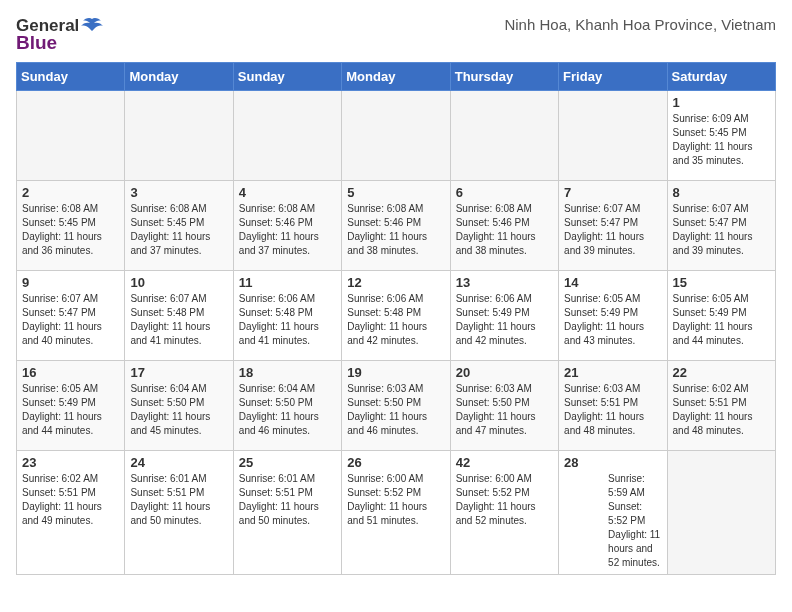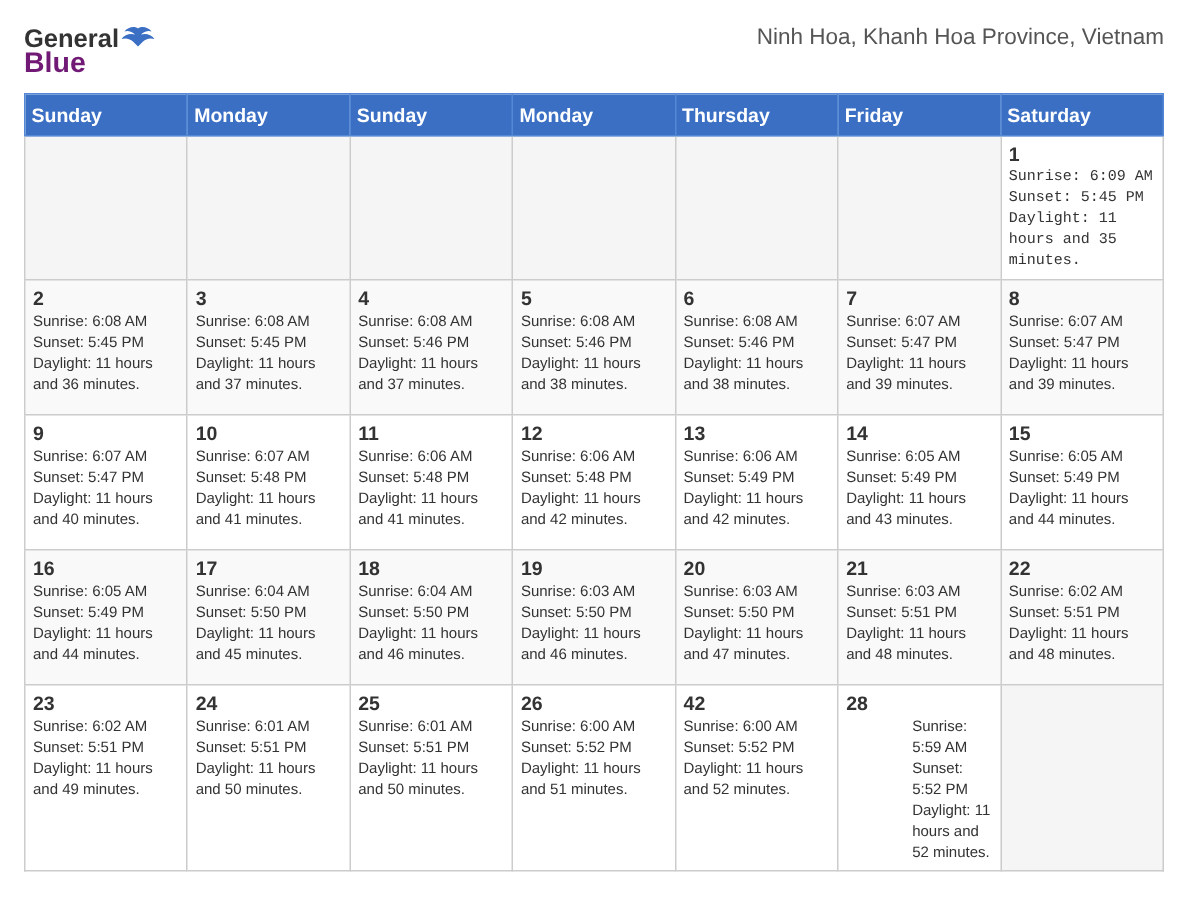--- a/index.html
+++ b/index.html
@@ -111,21 +111,21 @@
   <tbody id="calendar-body">
   <tr>
         <td class="empty"></td>
         <td class="empty"></td>
         <td class="empty"></td>
         <td class="empty"></td>
         <td class="empty"></td>
         <td class="empty"></td>
         <td>
           <span class="day-number">1</span>
-          <div class="day-info" style="white-space: pre-line; font-family: Liberation Mono, monospace;">Sunrise: 6:09 AM
+          <div class="day-info" style="white-space: pre-line;">Sunrise: 6:09 AM
 Sunset: 5:45 PM
 Daylight: 11 hours and 35 minutes.</div>
         </td>
       </tr>
       <tr>
         <td>
           <span class="day-number">2</span>
           <div class="day-info" style="white-space: pre-line;">Sunrise: 6:08 AM
 Sunset: 5:45 PM
 Daylight: 11 hours and 36 minutes.</div>

